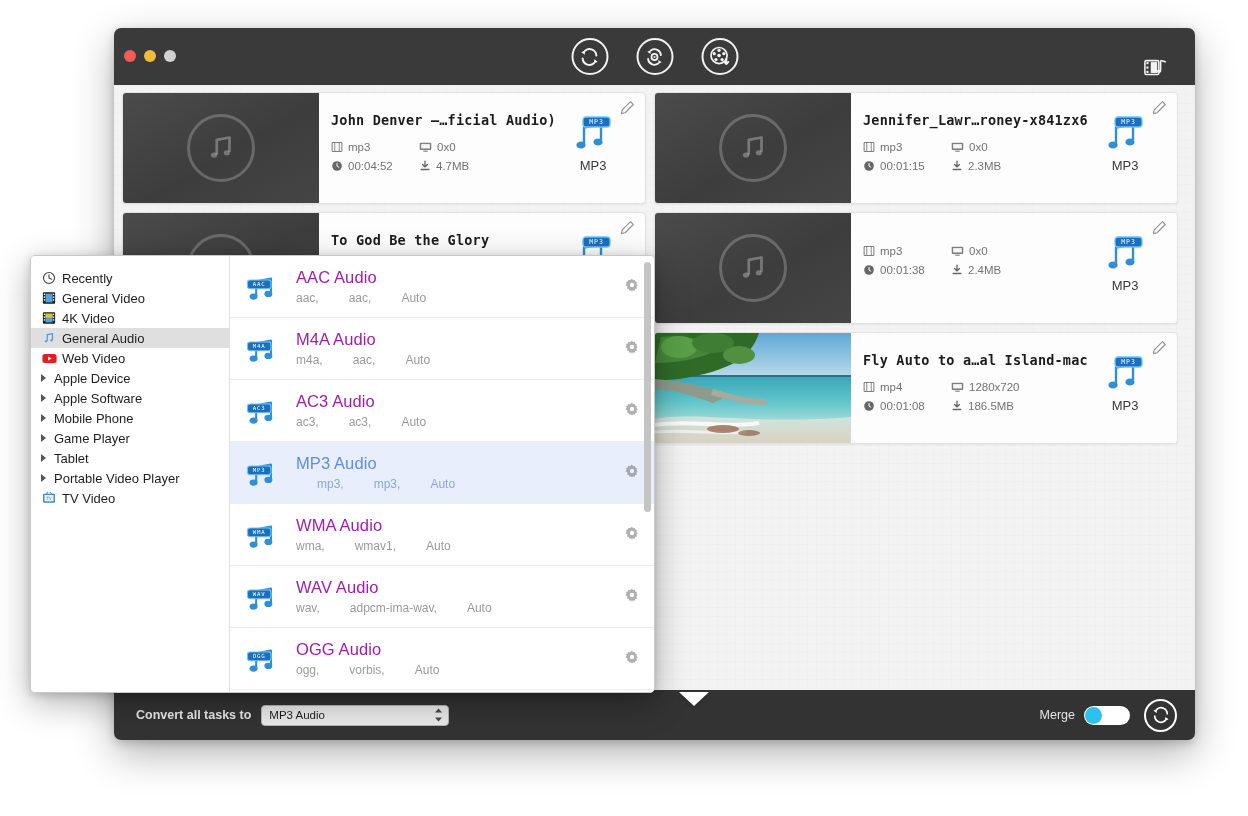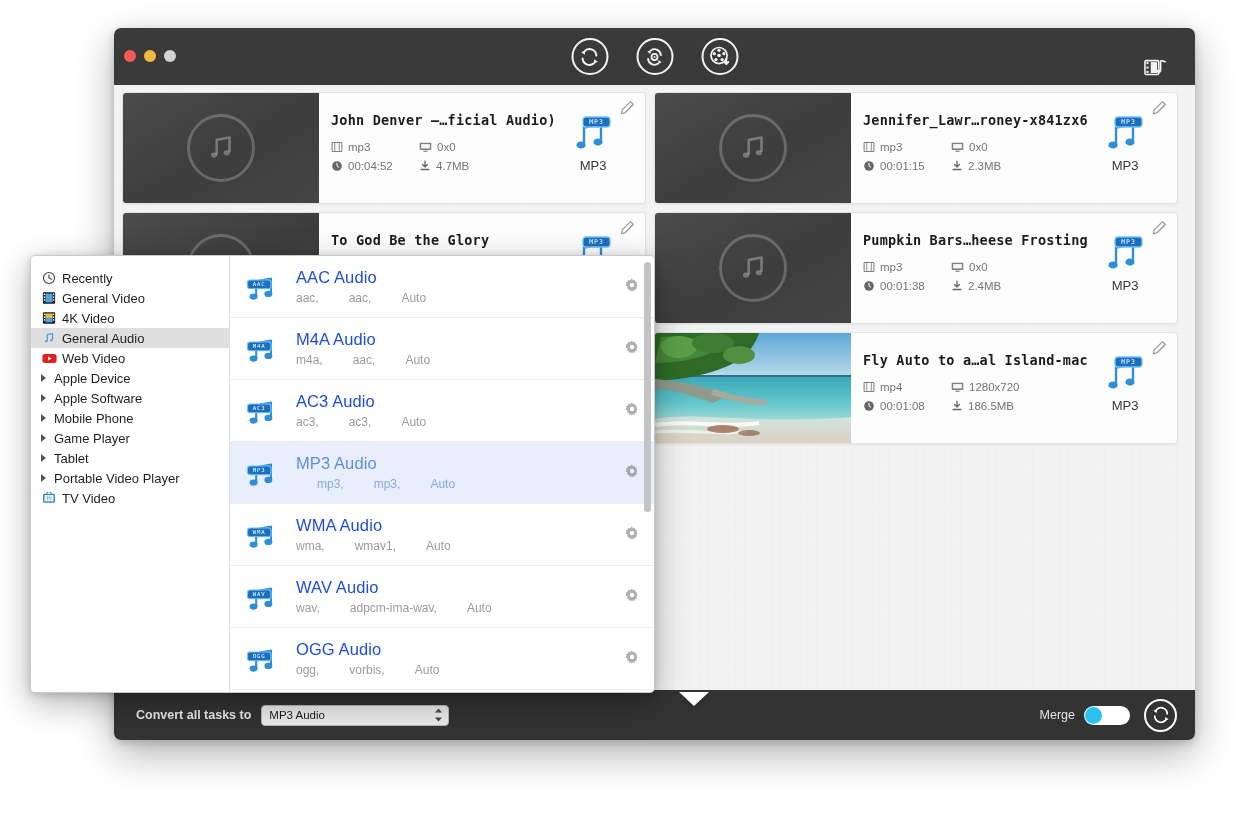--- a/index.html
+++ b/index.html
@@ -199,21 +199,21 @@
     height: 62px;
     border-bottom: 1px solid #ededed;
     display: flex; align-items: center;
     padding-left: 12px; padding-right: 14px;
     cursor: pointer;
     position: relative;
   }
   .fmt-row.selected { background: #e8eefc; }
   .fmt-icon { width: 44px; flex: 0 0 44px; display: flex; align-items: center; justify-content: center; }
   .fmt-text { margin-left: 10px; flex: 1; }
-  .fmt-name { font-size: 16.5px; color: #1d4ed8; letter-spacing: 0.1px; }
+  .fmt-name { font-size: 16.5px; color: #a21caf; letter-spacing: 0.1px; }
   .fmt-row.selected .fmt-name { color: #5d8ee0; }
   .fmt-sub { margin-top: 4px; font-size: 12px; color: #9a9a9a; display: flex; gap: 30px; }
   .fmt-row.selected .fmt-sub { color: #8aa8dd; padding-left: 21px; }
   .gear { opacity: 0.55; cursor: pointer; }
   .pop-scroll {
     position: absolute; right: 3px; top: 6px;
     width: 7px; height: 250px; border-radius: 4px;
     background: #c4c4c4;
     z-index: 5;
     cursor: pointer;
@@ -476,21 +476,20 @@
         <div class="thumb">
           <div class="note-circle">
             <svg width="34" height="34" viewBox="0 0 24 24">
               <path d="M9 16.6V6.3l9-1.7v10.1" fill="none" stroke="rgba(255,255,255,0.30)" stroke-width="1.9" stroke-linejoin="round"></path>
               <ellipse cx="7.1" cy="17" rx="2.2" ry="1.8" fill="rgba(255,255,255,0.30)"></ellipse>
               <ellipse cx="16.1" cy="15.4" rx="2.2" ry="1.8" fill="rgba(255,255,255,0.30)"></ellipse>
             </svg>
           </div>
         </div>
         <div class="card-body">
-          <div class="card-title">Pumpkin Bars…heese Frosting</div>
           <div class="meta-grid">
             <div class="meta-item">
               <svg width="12" height="12" viewBox="0 0 16 16">
                   <rect x="1.5" y="2" width="13" height="12" rx="1" fill="none" stroke="#808080" stroke-width="1.4"></rect>
                   <path d="M5 2v12M11 2v12" stroke="#808080" stroke-width="1.2"></path>
                 </svg>
               <span>mp3</span>
             </div>
             <div class="meta-item">
               <svg width="13" height="12" viewBox="0 0 18 16">

